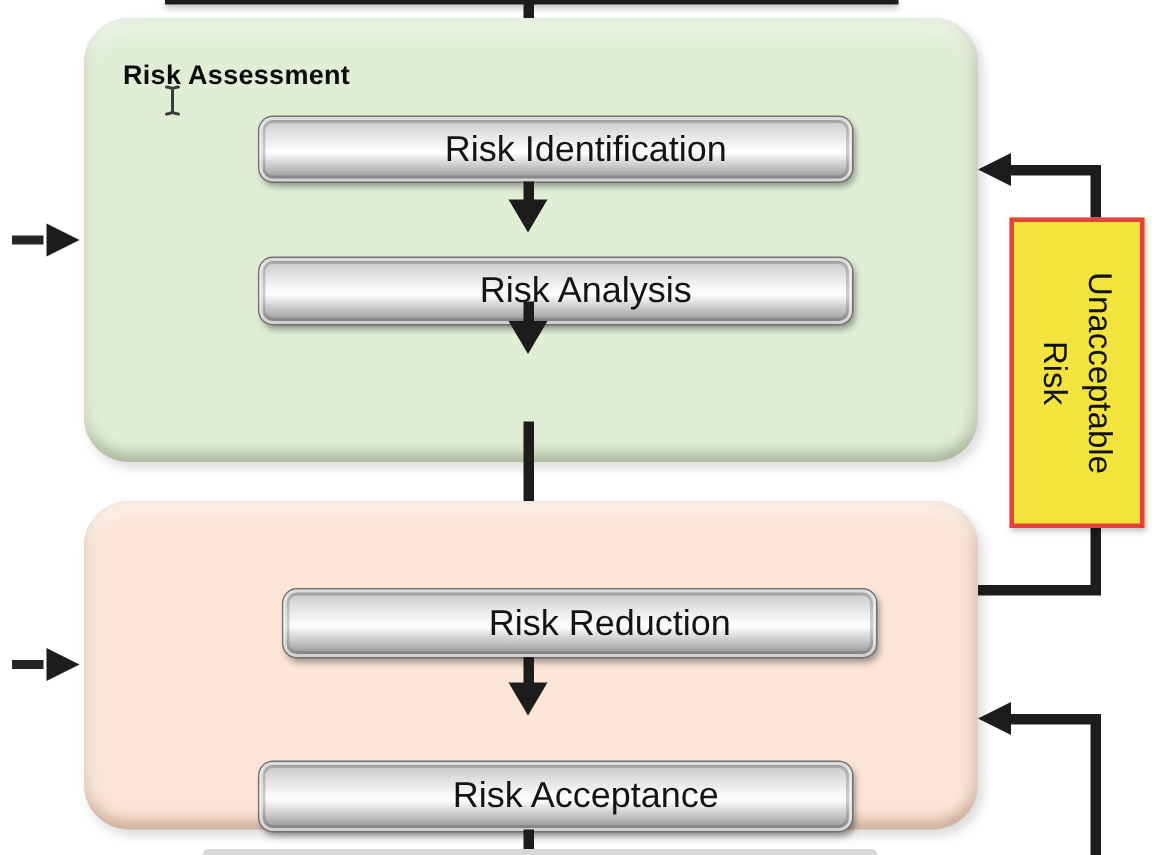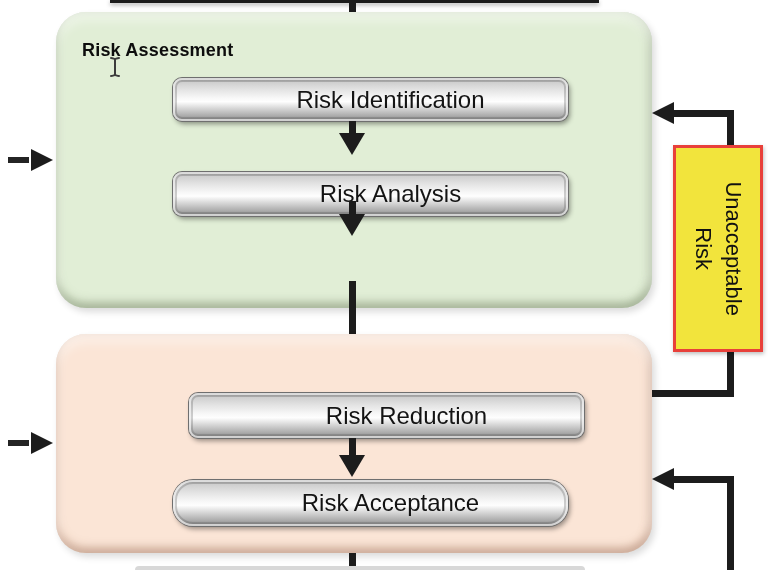--- a/index.html
+++ b/index.html
@@ -105,21 +105,21 @@
 
   <div class="vline" style="left:349px;top:281px;height:89px;"></div>
   <div class="head-down" style="left:339px;top:368px;"></div>
 
   <div class="panel pink" style="left:56px;top:334px;width:596px;height:219px;"></div>
 
   <div class="step-btn" style="left:173px;top:393px;height:45px;margin-left:16px;">Risk Reduction</div>
   <div class="vline" style="left:349px;top:438px;height:19px;"></div>
   <div class="head-down" style="left:339px;top:455px;"></div>
 
-  <div class="step-btn" style="left:173px;top:480px;height:46px;border-radius:20px;">Risk Acceptance</div>
+  <div class="step-btn" style="left:173px;top:508px;height:46px;">Risk Acceptance</div>
 
   <div class="vline" style="left:349px;top:553px;height:17px;"></div>
   <div id="cutoff-bottom"></div>
 
   <div class="dash" style="left:8px;top:157px;width:21px;"></div>
   <div class="head-left" style="left:31px;top:149px;transform:scaleX(-1);"></div>
 
   <div class="dash" style="left:8px;top:440px;width:21px;"></div>
   <div class="head-left" style="left:31px;top:432px;transform:scaleX(-1);"></div>
 

